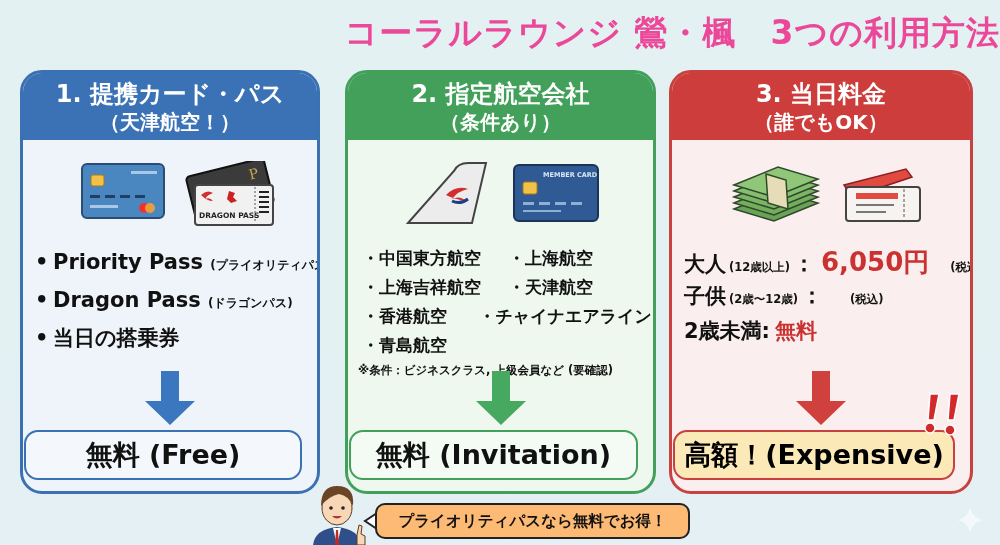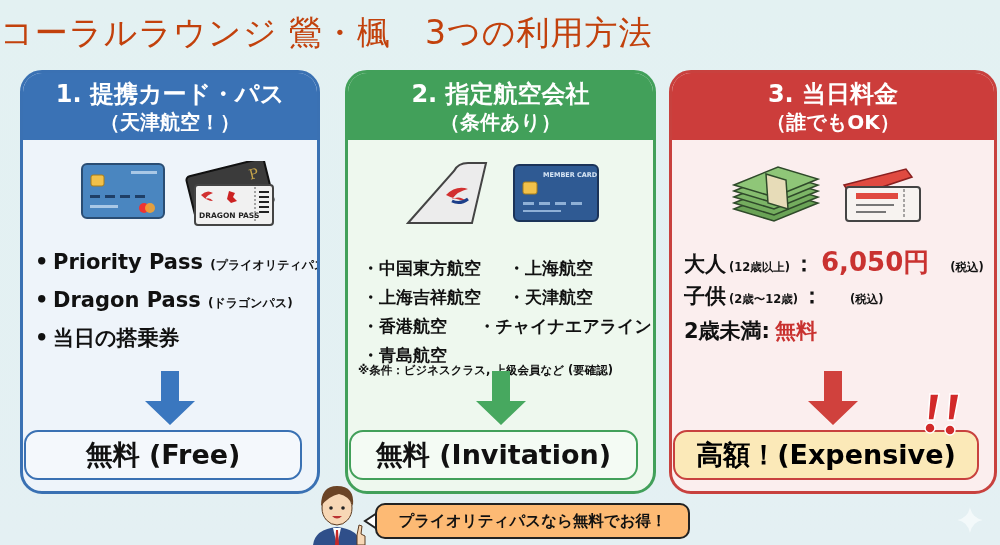--- a/index.html
+++ b/index.html
@@ -5,44 +5,44 @@
   * { box-sizing: border-box; margin: 0; padding: 0; }
   html, body { width: 1000px; height: 545px; overflow: hidden; }
   body {
     background: linear-gradient(180deg, #e3f1f2 0%, #e4f0f3 100%);
     font-family: "DejaVu Sans", "Liberation Sans", sans-serif;
     position: relative;
     color: #111;
   }
   .title {
     position: absolute; left: 0; top: 6px; width: 1000px; height: 54px;
-    text-align: left; font-size: 33px; font-weight: normal; line-height: 54px;
-    letter-spacing: 1px; color: #c2410c;
+    text-align: right; font-size: 33px; font-weight: bold; line-height: 54px;
+    letter-spacing: 1px; color: #ec4899;
   }
   .panel {
     position: absolute; top: 70px; height: 424px; border-radius: 22px;
     border: 3px solid; overflow: hidden;
   }
   .p1 { left: 20px; width: 300px; border-color: #3a71b3; background: #eef4fa; }
   .p2 { left: 345px; width: 311px; border-color: #42a05a; background: #eef8ee; }
-  .p3 { left: 669px; width: 328px; border-color: #c8413e; background: #fbeeee; }
+  .p3 { left: 669px; width: 304px; border-color: #c8413e; background: #fbeeee; }
   .phead {
     height: 67px; color: #fff; text-align: center; padding-top: 6px;
   }
   .p1 .phead { background: #3a72b5; }
   .p2 .phead { background: #42a05a; }
   .p3 .phead { background: #cc3d3b; }
   .phead .h1 { font-size: 24px; font-weight: bold; line-height: 30px; }
   .phead .h2 { font-size: 20px; font-weight: bold; line-height: 26px; }
   .icons { position: absolute; top: 88px; left: 0; width: 100%; height: 70px; }
   .list { position: absolute; left: 12px; top: 172px; }
   .p1 .list li { list-style: none; font-size: 21px; font-weight: bold; line-height: 35px; white-space: nowrap; }
   .p1 .list li small { font-size: 12px; font-weight: bold; }
   .bullet { display: inline-block; width: 18px; }
-  .airlines { position: absolute; left: 14px; top: 181px; width: 290px; }
+  .airlines { position: absolute; left: 14px; top: 171px; width: 290px; }
   .airlines .row { display: flex; height: 29px; align-items: center; }
   .airlines .cell { font-size: 17px; font-weight: bold; white-space: nowrap; }
   .airlines .c1 { width: 146px; }
   .note { position: absolute; left: 10px; top: 290px; font-size: 11.5px; font-weight: bold; white-space: nowrap; }
   .prices { position: absolute; left: 12px; top: 172px; }
   .prices .row { height: 36px; display: flex; align-items: baseline; white-space: nowrap; }
   .prices .lbl { font-size: 21px; font-weight: bold; }
   .prices .sm { font-size: 11.5px; font-weight: bold; margin: 0 3px; }
   .prices .colon { font-size: 22px; font-weight: bold; margin-right: 6px; }
   .prices .val { font-size: 26px; font-weight: bold; color: #c93230; }

